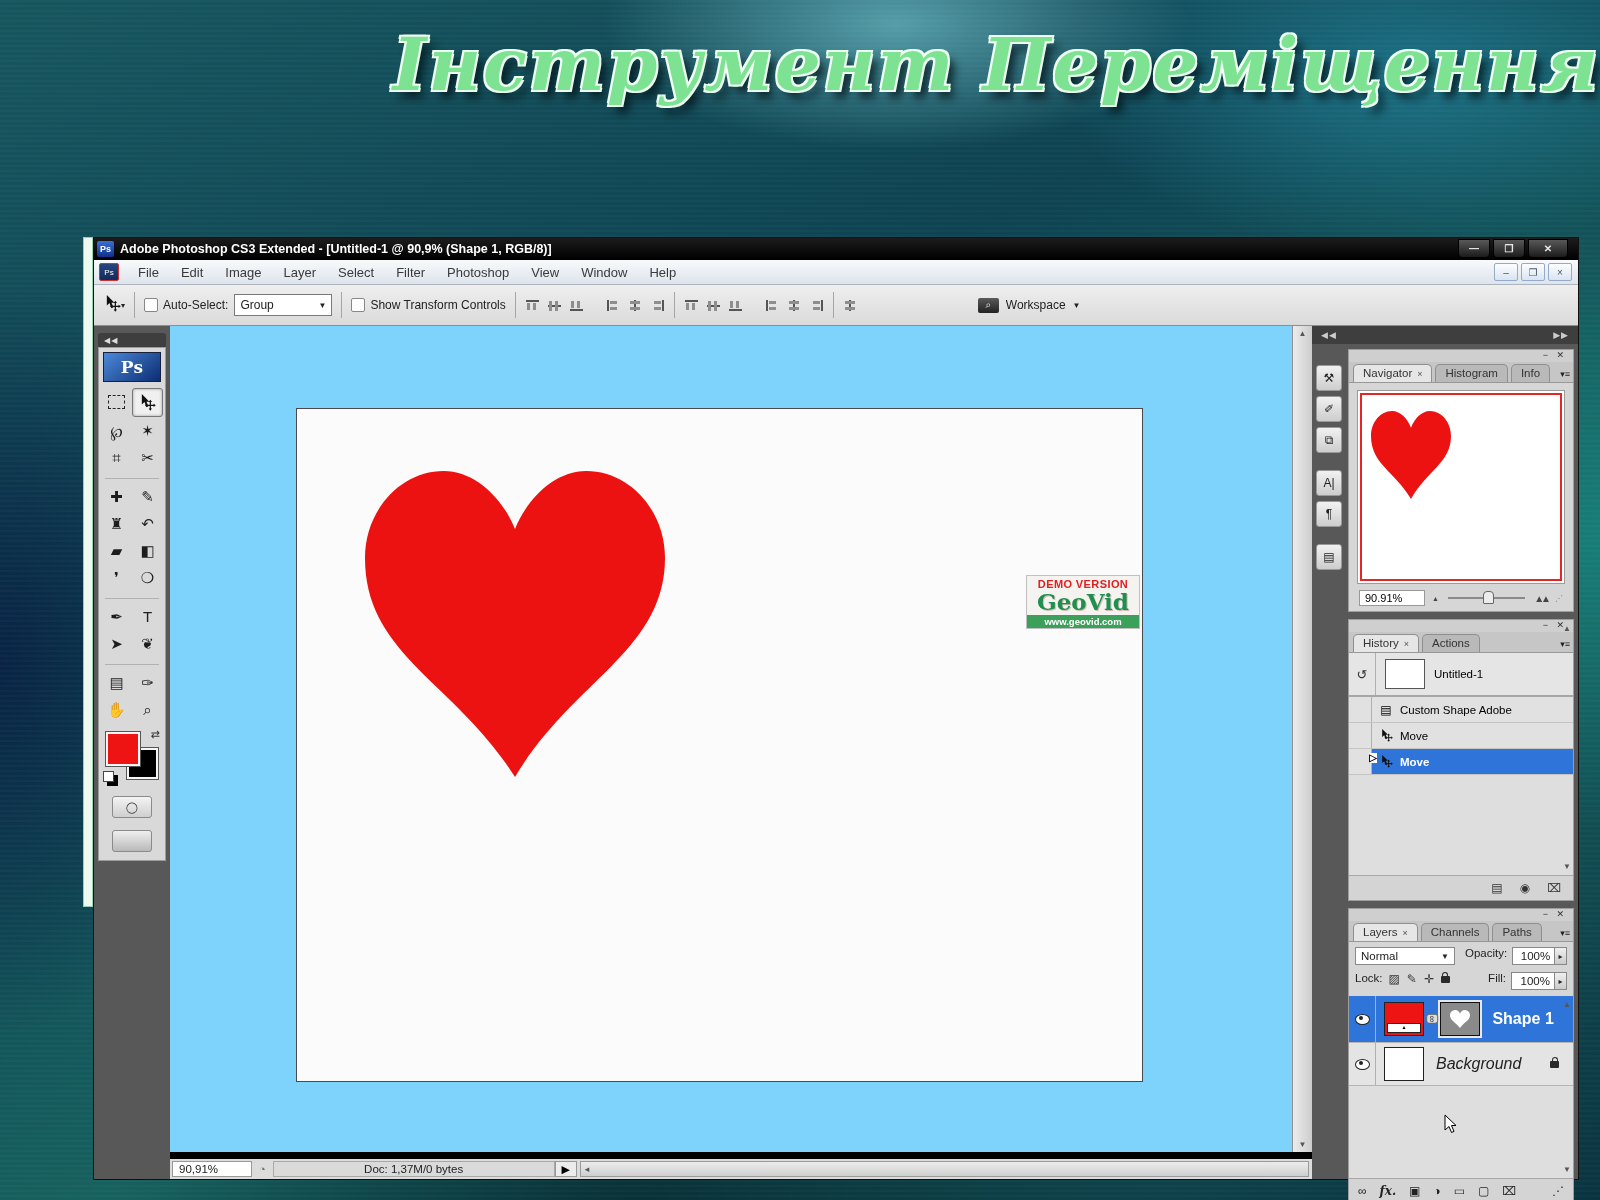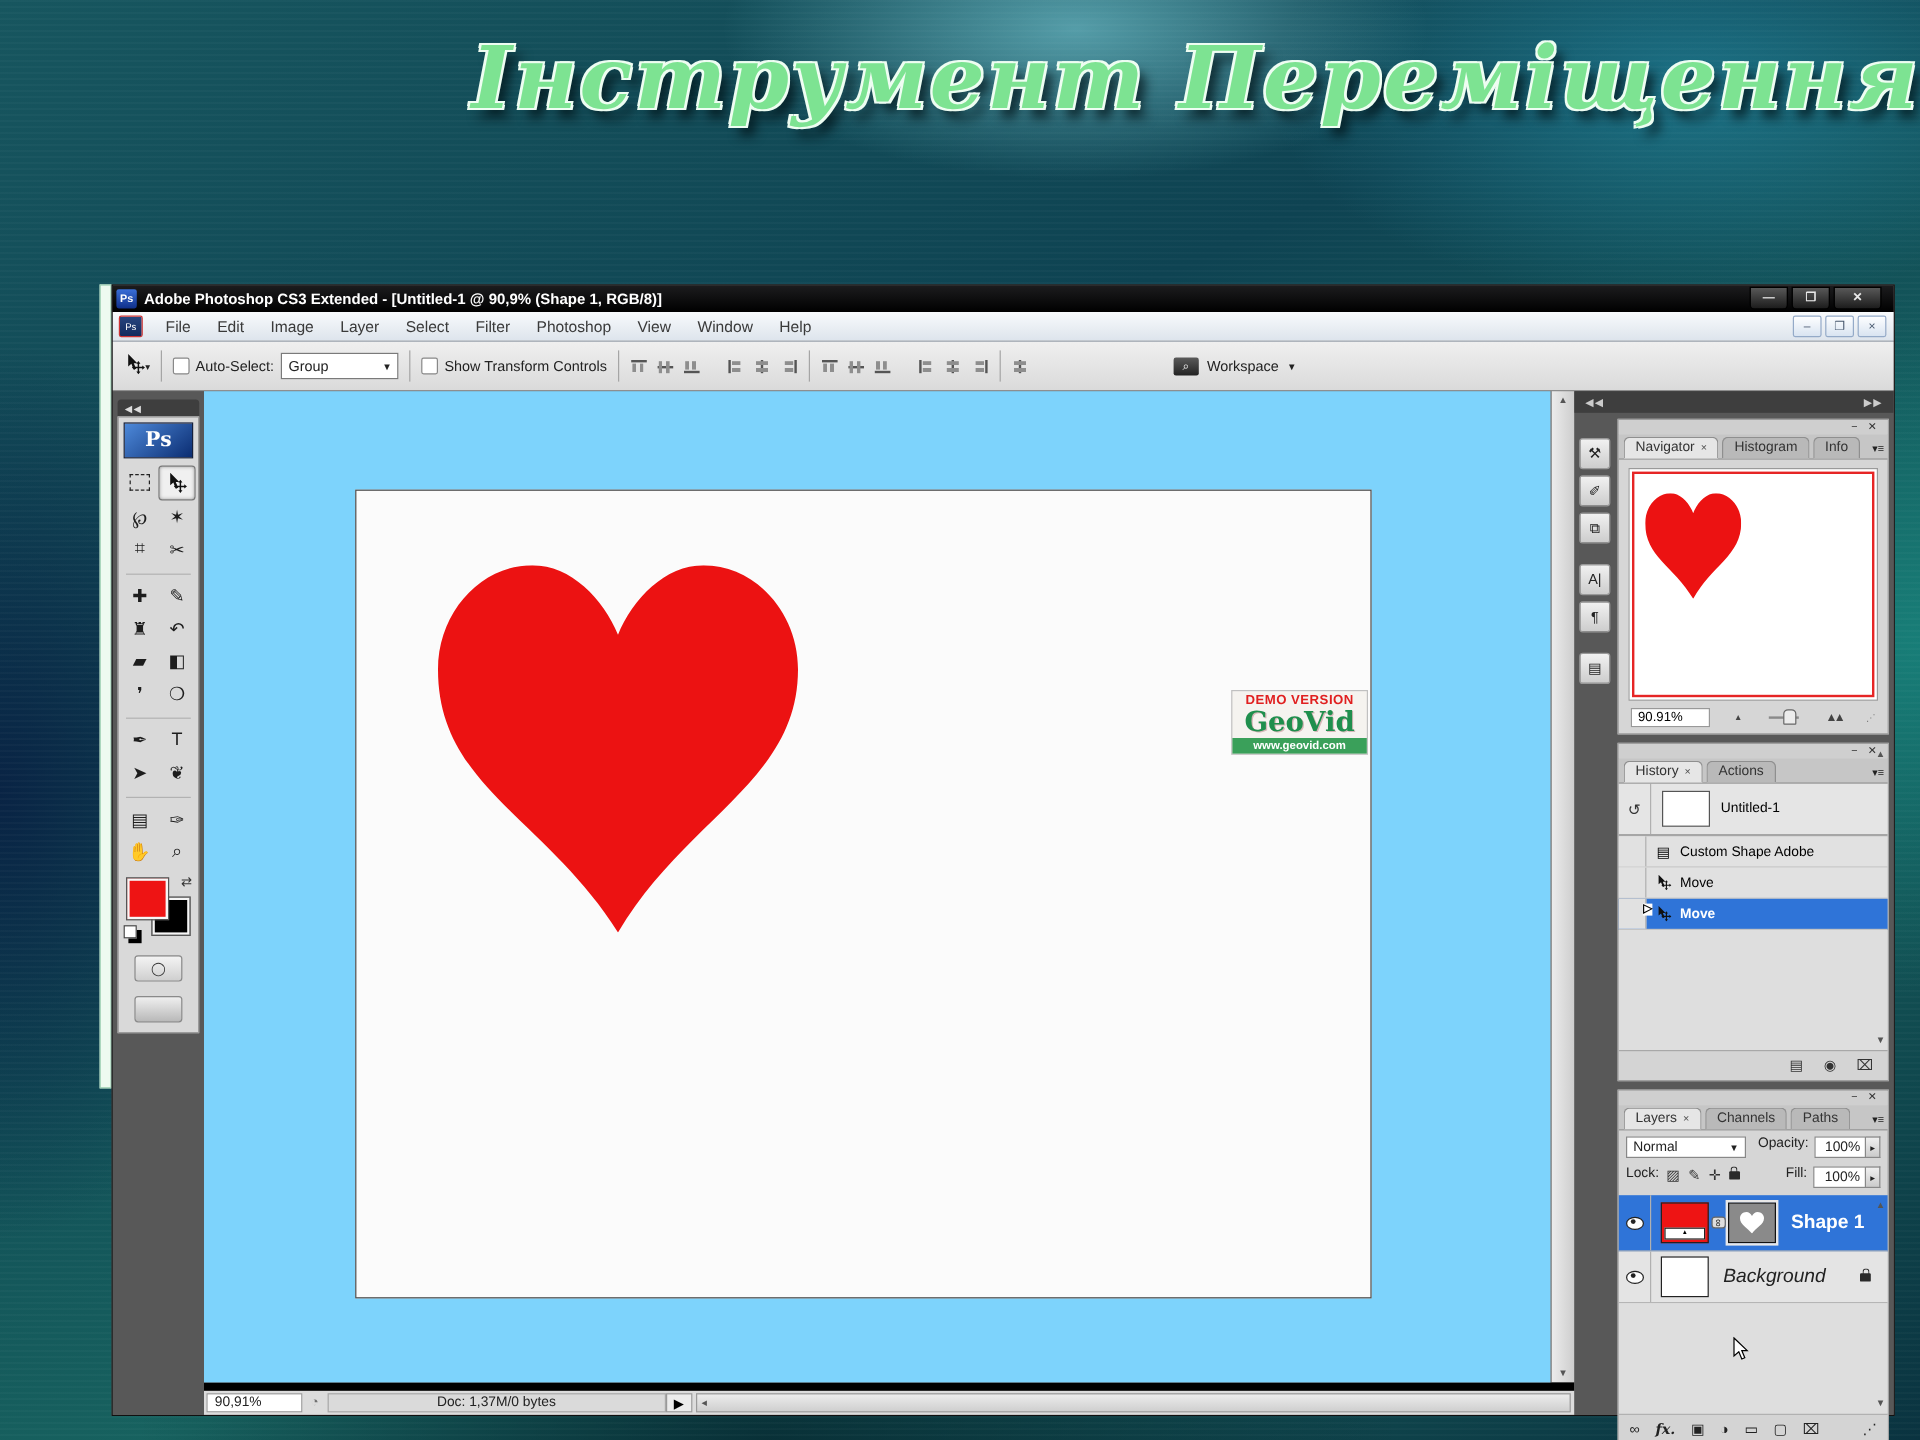--- a/index.html
+++ b/index.html
@@ -102,21 +102,21 @@
   .pg-mc{height:12px;text-align:right;font-size:9px;color:#333;padding-right:6px;letter-spacing:3px;background:#cfcfcf;}
   .tabs{display:flex;align-items:flex-end;padding:2px 4px 0;border-bottom:1px solid #989898;background:#c6c6c6;height:21px;position:relative;box-sizing:border-box;}
   .tab{background:#b9b9b9;border:1px solid #8f8f8f;border-bottom:none;border-radius:5px 5px 0 0;padding:2px 9px 3px;font-size:11.5px;color:#333;margin-right:3px;white-space:nowrap;}
   .tab.active{background:#e6e6e6;}
   .tab .x{margin-left:5px;font-size:9px;color:#555;}
   .pg-menu{position:absolute;right:3px;bottom:3px;font-size:9px;color:#222;}
   .nav-body{padding:7px 8px 0;}
   .nav-thumb{height:192px;background:#fff;border:1px solid #9a9a9a;position:relative;}
   .proxy{position:absolute;inset:2px;border:2px solid #e62525;}
   .nav-heart{position:absolute;left:13px;top:20px;}
-  .nav-foot{display:flex;align-items:center;gap:20px;padding:6px 2px 5px;}
+  .nav-foot{display:flex;align-items:center;gap:7px;padding:6px 2px 5px;}
   .nav-zoom{width:66px;height:16px;background:#fff;border:1px solid #999;font-size:11px;display:flex;align-items:center;padding-left:5px;box-sizing:border-box;}
   .zo{font-size:7px;color:#444;}
   .slider{flex:1;height:2px;background:#8a8a8a;position:relative;margin:0 2px;}
   .sl-thumb{position:absolute;left:46%;top:-6px;width:9px;height:11px;background:#ececec;border:1px solid #666;border-radius:4px 4px 1px 1px;}
   .zi{font-size:10px;color:#444;letter-spacing:-3px;}
   .gripz{font-size:8px;color:#777;}
   .hist-snap{display:flex;align-items:center;height:42px;border-bottom:2px solid #a6a6a6;background:#e5e5e5;}
   .hs-ic{width:26px;align-self:stretch;border-right:1px solid #b0b0b0;display:flex;align-items:center;justify-content:center;font-size:13px;color:#333;}
   .hs-thumb{width:38px;height:28px;background:#fff;border:1px solid #555;margin:0 9px;}
   .hist-row{display:flex;align-items:center;height:25px;border-bottom:1px solid #c4c4c4;background:#e1e1e1;font-size:11.5px;position:relative;}

